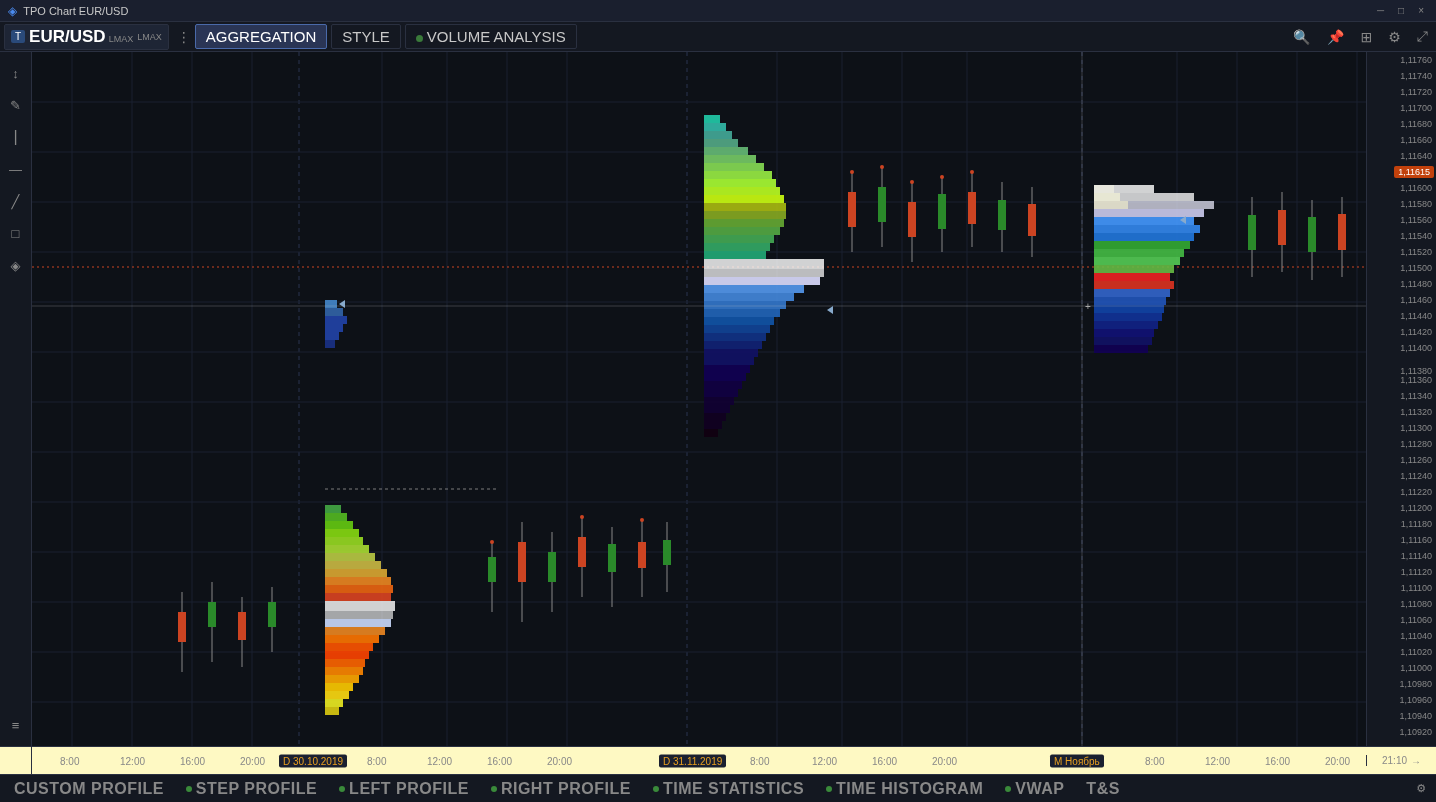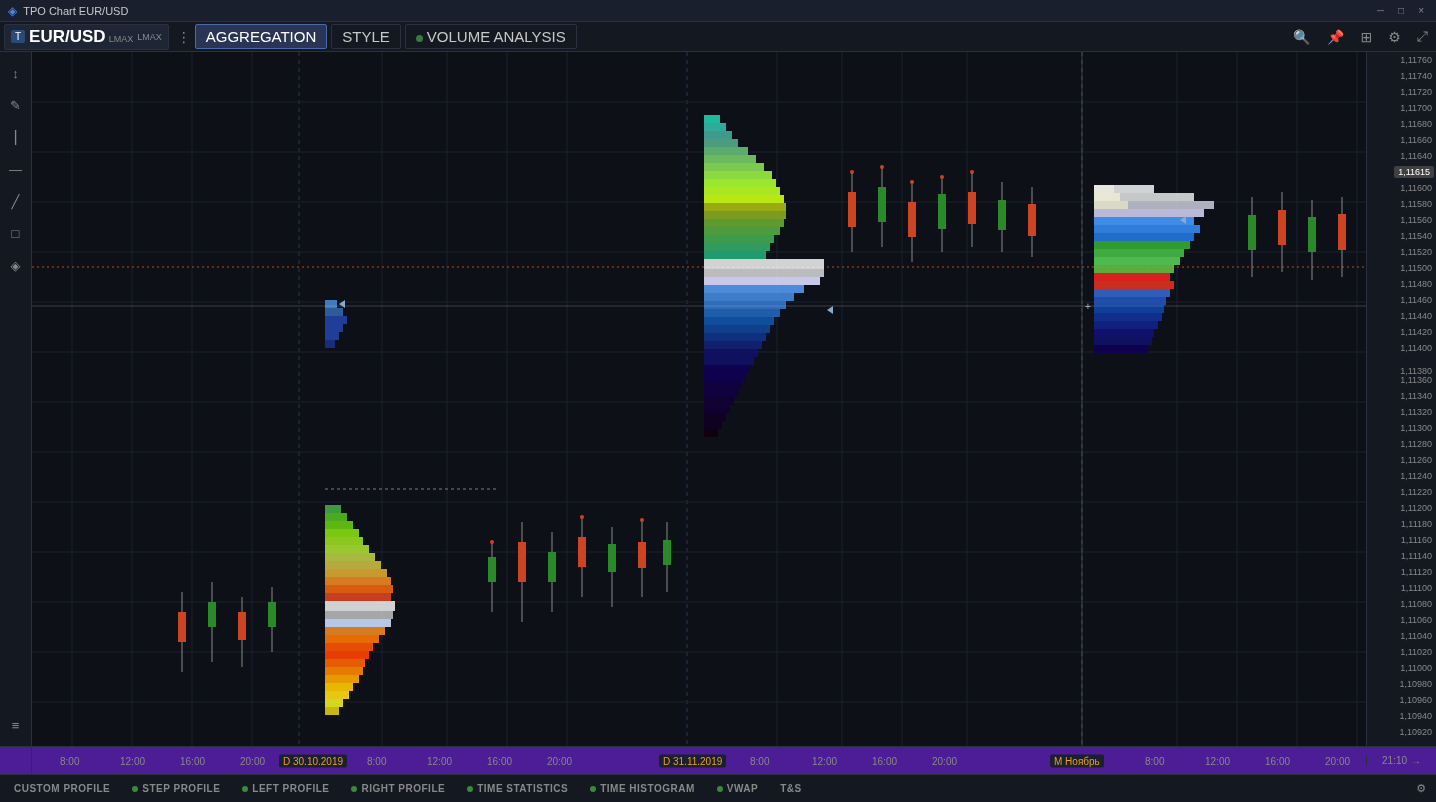--- a/index.html
+++ b/index.html
@@ -143,21 +143,21 @@
       width: 70px;
       background: #141821;
       border-left: 1px solid #2a3040;
       position: relative;
       overflow: hidden;
     }
 
     
     #time-bar {
       height: 28px;
-      background: #4c1d95;
+      background: #fef9c3;
       border-top: 1px solid #2a3040;
       display: flex;
       align-items: center;
       position: relative;
     }
     #time-bar-spacer { width: 32px; border-right: 1px solid #2a3040; height: 100%; }
     #time-labels-area {
       flex: 1;
       position: relative;
       height: 100%;
@@ -203,21 +203,21 @@
       padding: 0 4px;
       gap: 2px;
     }
     .bottom-tab {
       display: flex;
       align-items: center;
       gap: 4px;
       padding: 3px 10px;
       cursor: pointer;
       color: #888;
-      font-size: 10px;
+      font-size: 16px;
       font-weight: bold;
       letter-spacing: 0.5px;
       border-radius: 2px;
       text-align: right;
     }
     .bottom-dot {
       width: 6px; height: 6px;
       border-radius: 50%;
       background: #3a8a3a;
     }
@@ -236,21 +236,21 @@
 
     
     .price-label {
       position: absolute;
       right: 4px;
       color: #888;
       font-size: 9px;
       transform: translateY(-50%);
     }
     .price-label.current {
-      background: #404040;
+      background: #c2410c;
       color: #fff;
       padding: 1px 4px;
       border-radius: 2px;
       right: 2px;
     }
   </style>
 </head>
 <body>
 
 <div id="title-bar">

